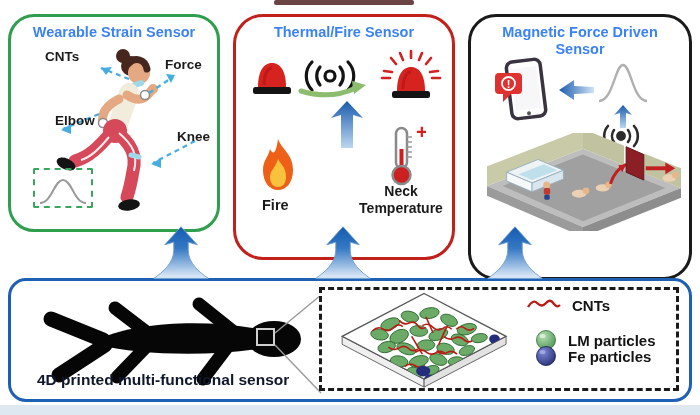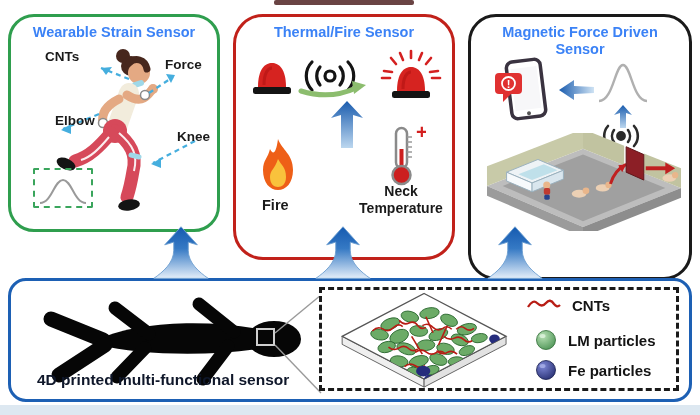--- a/index.html
+++ b/index.html
@@ -349,21 +349,21 @@
       </svg>
       <span class="legend-label">CNTs</span>
     </div>
     <div class="legend-item" style="left:212px;top:38px;">
       <svg width="24" height="24" viewBox="0 0 24 24">
         <circle cx="12" cy="12" r="9.5" fill="url(#lmGrad)" stroke="#2f6b33" stroke-width="0.8"></circle>
         <ellipse cx="8.5" cy="8" rx="3" ry="2" fill="#ddf2dc" opacity="0.85"></ellipse>
       </svg>
       <span class="legend-label">LM particles</span>
     </div>
-    <div class="legend-item" style="left:212px;top:68px;">
+    <div class="legend-item" style="left:212px;top:54px;">
       <svg width="24" height="24" viewBox="0 0 24 24">
         <circle cx="12" cy="12" r="9.5" fill="url(#feGrad)" stroke="#141a4a" stroke-width="0.8"></circle>
         <ellipse cx="8.5" cy="8" rx="3" ry="2" fill="#aab2e8" opacity="0.8"></ellipse>
       </svg>
       <span class="legend-label">Fe particles</span>
     </div>
   </div>
 </div>
 
 

